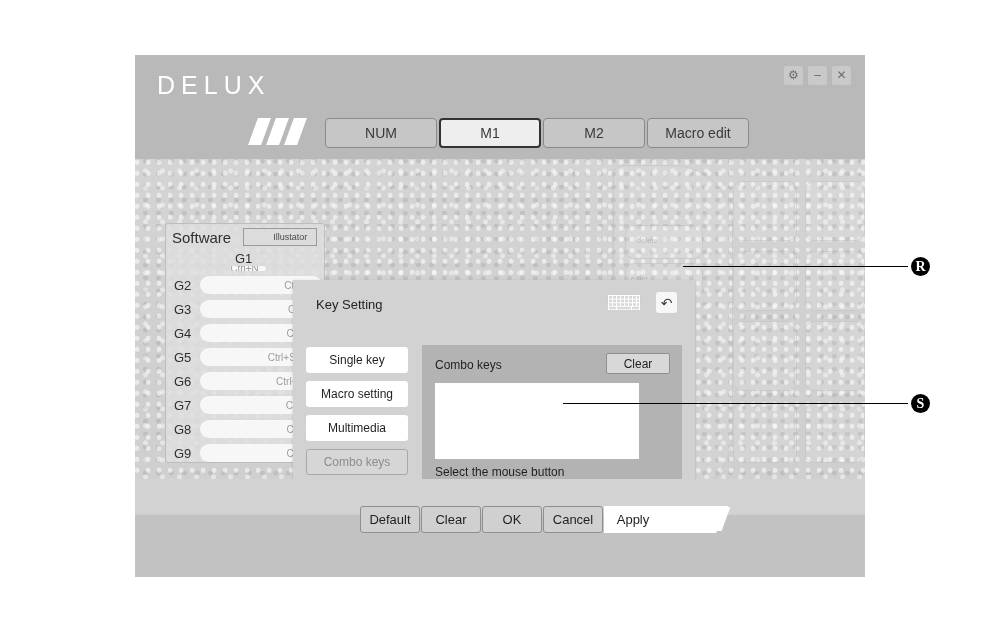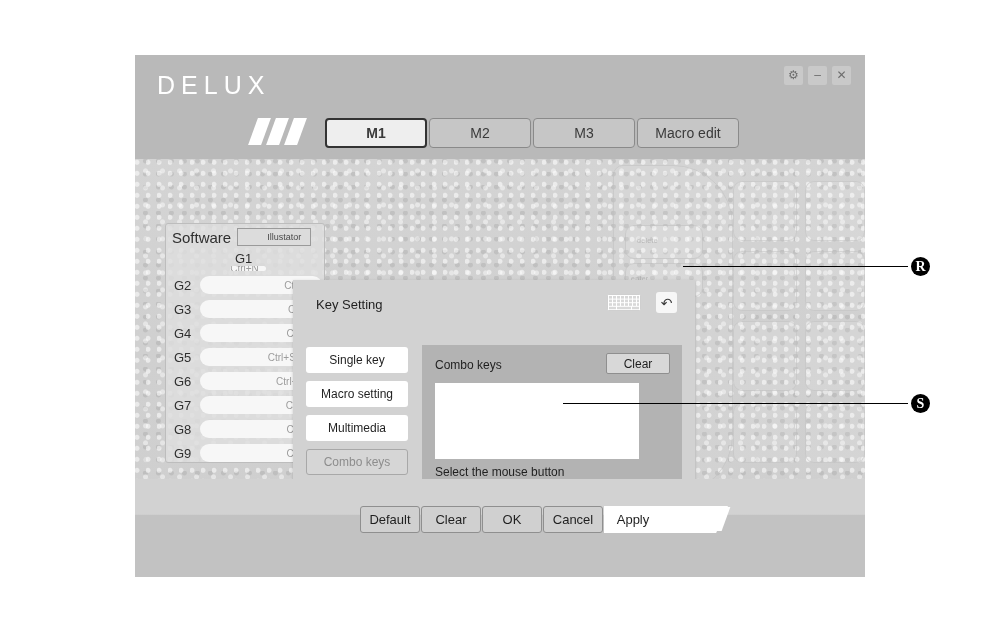--- a/index.html
+++ b/index.html
@@ -98,21 +98,21 @@
     font-size: 14px;
     display: flex;
     align-items: center;
     justify-content: center;
     cursor: pointer;
     padding: 0 10px;
   }
   .tab.active {
     background: #eeeeee;
     border: 2px solid #333333;
-    font-weight: bold;
+    font-weight: normal;
   }
   #tab-num        { width: 112px; }
   #tab-m1         { width: 102px; }
   #tab-m2         { width: 102px; }
   #tab-m3         { width: 102px; }
   #tab-macro-edit { width: 102px; }
 
   
   #content-area {
     position: absolute;
@@ -170,21 +170,21 @@
   }
   #software-header {
     position: absolute;
     left: 6px; top: 4px;
     display: flex;
     align-items: center;
   }
   #software-label {
     font-size: 15px;
     color: #2f2f2f;
-    margin-right: 6px;
+    margin-right: 12px;
   }
   #software-select {
     width: 74px; height: 18px;
     border: 1px solid #9a9a9a;
     background: #dcdcdc;
     font-size: 9px;
     color: #4a4a4a;
     display: flex;
     align-items: center;
     justify-content: center;
@@ -463,23 +463,23 @@
 
   <div id="tab-strip"></div>
   <div id="tab-stripe-deco"></div>
   <div class="stripe-group">
     <div class="stripe"></div>
     <div class="stripe"></div>
     <div class="stripe"></div>
   </div>
 
   <div id="tabs-row">
+    <div class="tab" id="tab-num">NUM</div>
     <div class="tab active" id="tab-m1">M1</div>
     <div class="tab" id="tab-m2">M2</div>
-    <div class="tab" id="tab-m3">M3</div>
     <div class="tab" id="tab-macro-edit">Macro edit</div>
   </div>
 
   <div id="content-area">
 
     <div id="device-art">
       <div id="art-body"></div>
       <div class="art-key" style="left:20px; top:62px; width:78px; height:34px;"></div>
       <div class="art-label" style="left:32px; top:74px;">delete</div>
       <div class="art-key" style="left:20px; top:100px; width:78px; height:34px;"></div>

